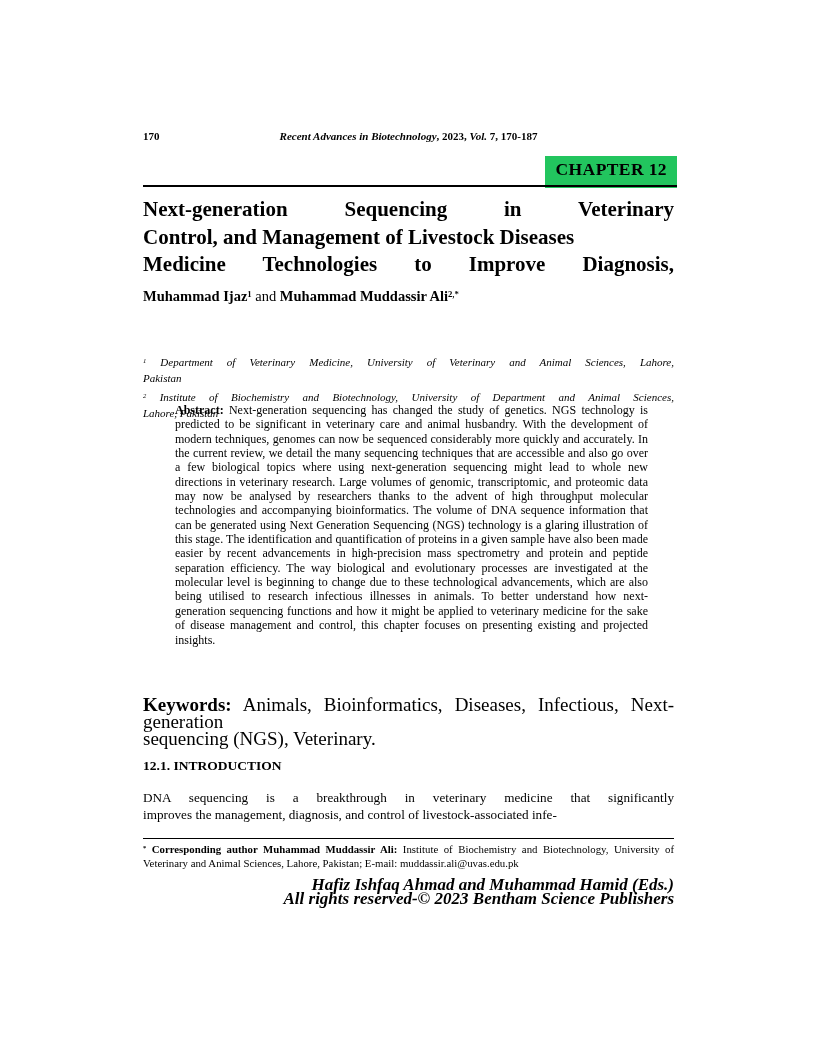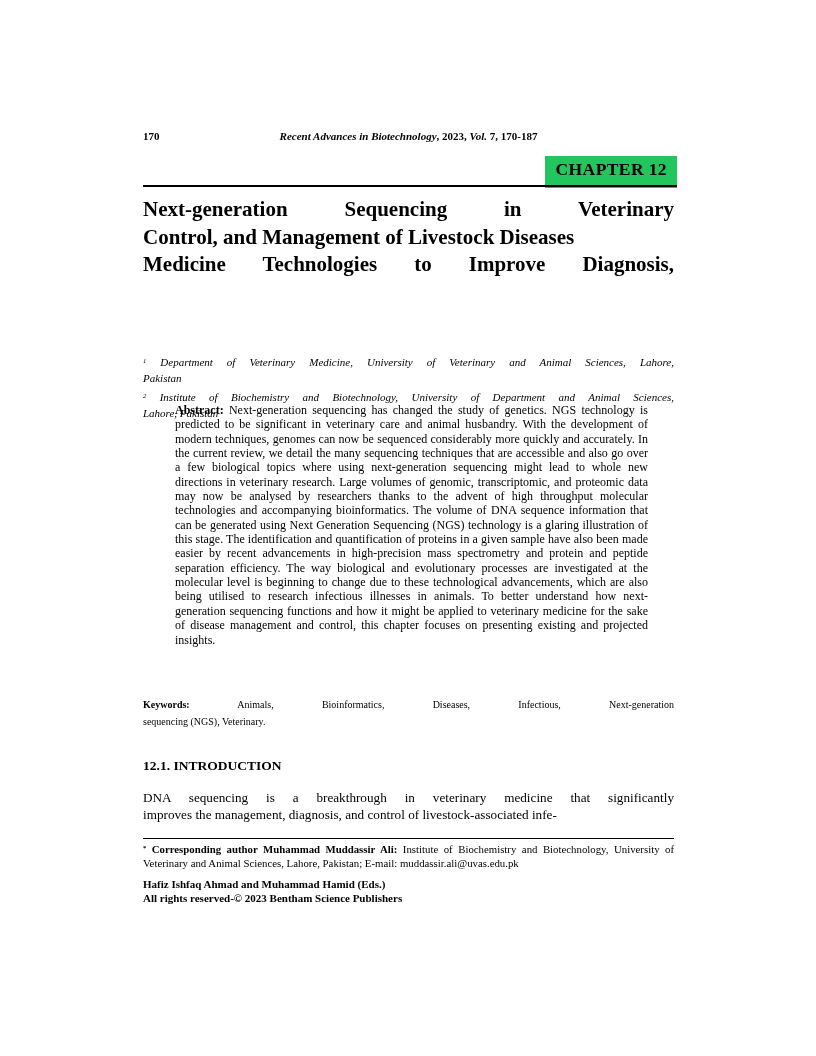--- a/index.html
+++ b/index.html
@@ -72,34 +72,34 @@
     top: 403px;
     left: 32px;
     right: 26px;
     font-size: 12px;
     line-height: 14.35px;
     text-align: justify;
   }
   .abstract .label { font-weight: bold; }
 
   
-  .keywords { top: 696px; font-size: 10px; line-height: 17px; }
+  .keywords { top: 696px; font-size: 19px; line-height: 17px; }
   .keywords .label { font-weight: bold; }
 
   
   .section-heading { top: 758px; font-size: 13.5px; font-weight: bold; }
   .intro-para { top: 789px; font-size: 13.2px; line-height: 17px; }
 
   
   .footnote-rule { top: 838px; left: 0; width: 531px; border-top: 1.4px solid #000; position: absolute; }
   .footnote { top: 842px; font-size: 10.8px; line-height: 14px; }
   .footnote .label { font-weight: bold; }
 
   
-  .imprint { top: 878px; text-align: left; font-size: 11px; font-weight: bold; line-height: 13.8px; }
+  .imprint { top: 878px; text-align: right; font-size: 17px; font-weight: bold; line-height: 13.8px; font-style: italic; }
 </style>
 </head>
 <body>
 
 <div class="page">
   <div class="content">
 
     <div class="abs header-row">
       <span class="pagenum">170</span>
       <span class="running-title"><span class="rt-i">Recent Advances in Biotechnology</span><span>, 2023, </span><span class="rt-i">Vol. </span><span>7, 170-187</span></span>
@@ -107,20 +107,21 @@
 
     <div class="chapter-badge">CHAPTER 12</div>
     <div class="chapter-rule"></div>
 
     <div class="abs title-block">
       <div class="tline">Next-generation Sequencing in Veterinary</div>
       <div class="tline last">Control, and Management of Livestock Diseases</div>
       <div class="tline">Medicine Technologies to Improve Diagnosis,</div>
     </div>
 
+    <div class="abs authors"><span class="bold">Muhammad Ijaz</span><sup class="bold">1</sup><span> and </span><span class="bold">Muhammad Muddassir Ali</span><sup class="bold">2,*</sup></div>
 
     <div class="abs affil affil-1">
       <div class="jline"><sup>1</sup><span> Department of Veterinary Medicine, University of Veterinary and Animal Sciences, Lahore,</span></div>
       <div class="lline">Pakistan</div>
     </div>
     <div class="abs affil affil-2">
       <div class="jline"><sup>2</sup><span> Institute of Biochemistry and Biotechnology, University of Department and Animal Sciences,</span></div>
       <div class="lline">Lahore, Pakistan</div>
     </div>
 

